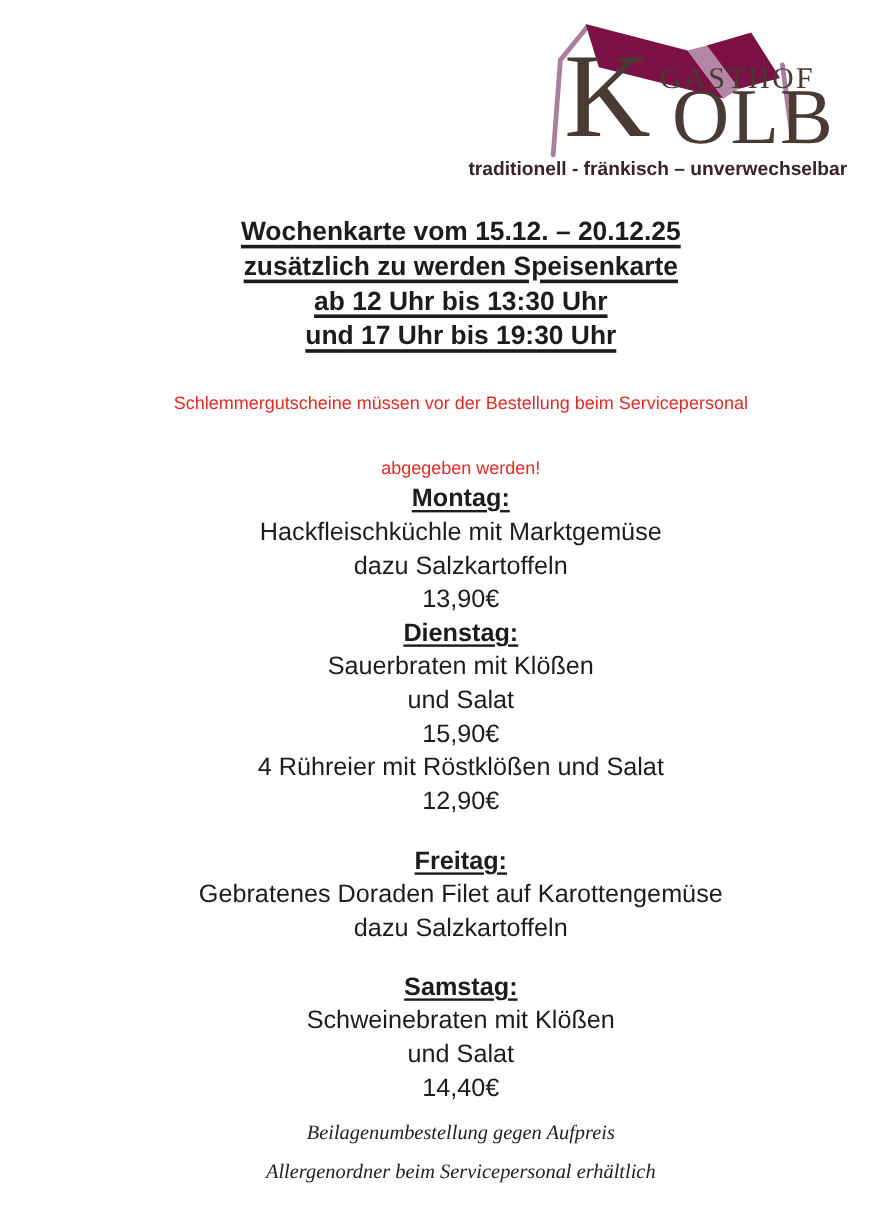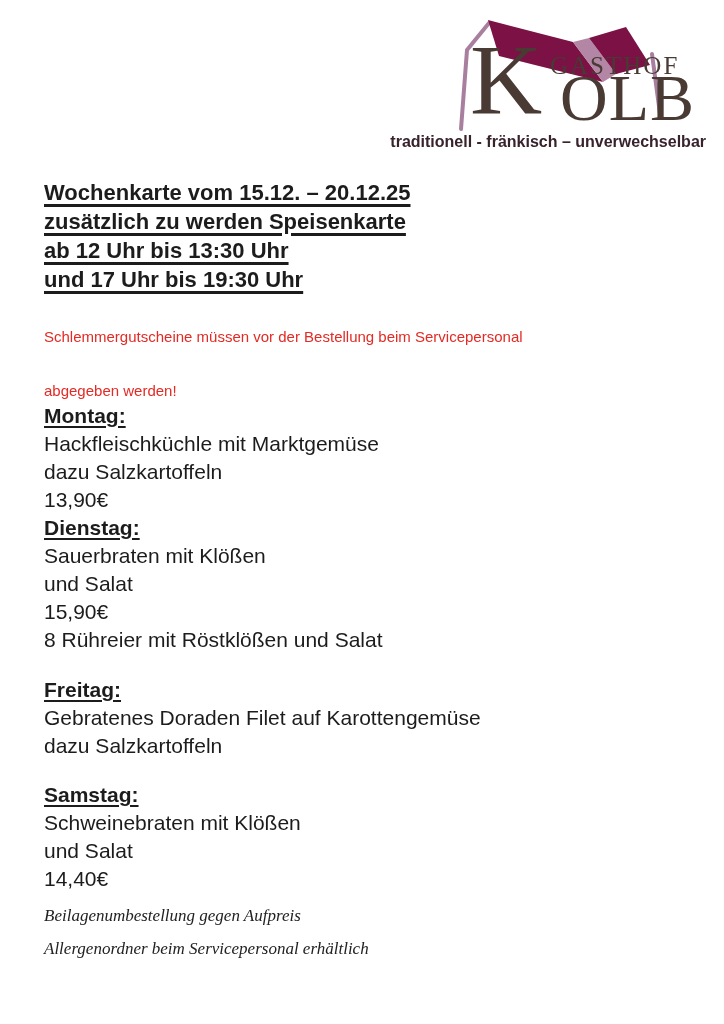--- a/index.html
+++ b/index.html
@@ -30,21 +30,21 @@
     font-family:"Liberation Serif",serif;font-size:66px;line-height:1;letter-spacing:1px;
     color:var(--logo-text,#493a34);
   }
   .logo-tagline{
     position:absolute;right:6px;top:122px;
     font-size:16px;font-weight:700;line-height:1.2;white-space:nowrap;
     color:var(--tagline-text,#38222c);
   }
 
   
-  .content{margin-left:44px;padding-top:178px;}
+  .content{margin-left:44px;padding-top:178px;text-align:center;}
 
   .title-line{
     font-size:22px;font-weight:700;line-height:29px;
     text-decoration:underline;text-decoration-thickness:2.5px;text-underline-offset:4px;
   }
 
   .notice{margin-top:22px;color:var(--notice-red,#e32a24);}
   .notice-line{font-size:15px;font-weight:400;line-height:22px;margin-top:32px;}
 
   .day-heading{
@@ -97,21 +97,22 @@
     <div class="menu-line">Hackfleischküchle mit Marktgemüse</div>
     <div class="menu-line">dazu Salzkartoffeln</div>
     <div class="menu-line">13,90€</div>
   </section>
 
   <section class="day">
     <div class="day-heading">Dienstag:</div>
     <div class="menu-line">Sauerbraten mit Klößen</div>
     <div class="menu-line">und Salat</div>
     <div class="menu-line">15,90€</div>
-    <div class="menu-line">8 Rühreier mit Röstklößen und Salat</div>
+    <div class="menu-line">4 Rühreier mit Röstklößen und Salat</div>
+    <div class="menu-line">12,90€</div>
   </section>
 
   <section class="day gap-freitag">
     <div class="day-heading">Freitag:</div>
     <div class="menu-line">Gebratenes Doraden Filet auf Karottengemüse</div>
     <div class="menu-line">dazu Salzkartoffeln</div>
   </section>
 
   <section class="day gap-samstag">
     <div class="day-heading">Samstag:</div>

